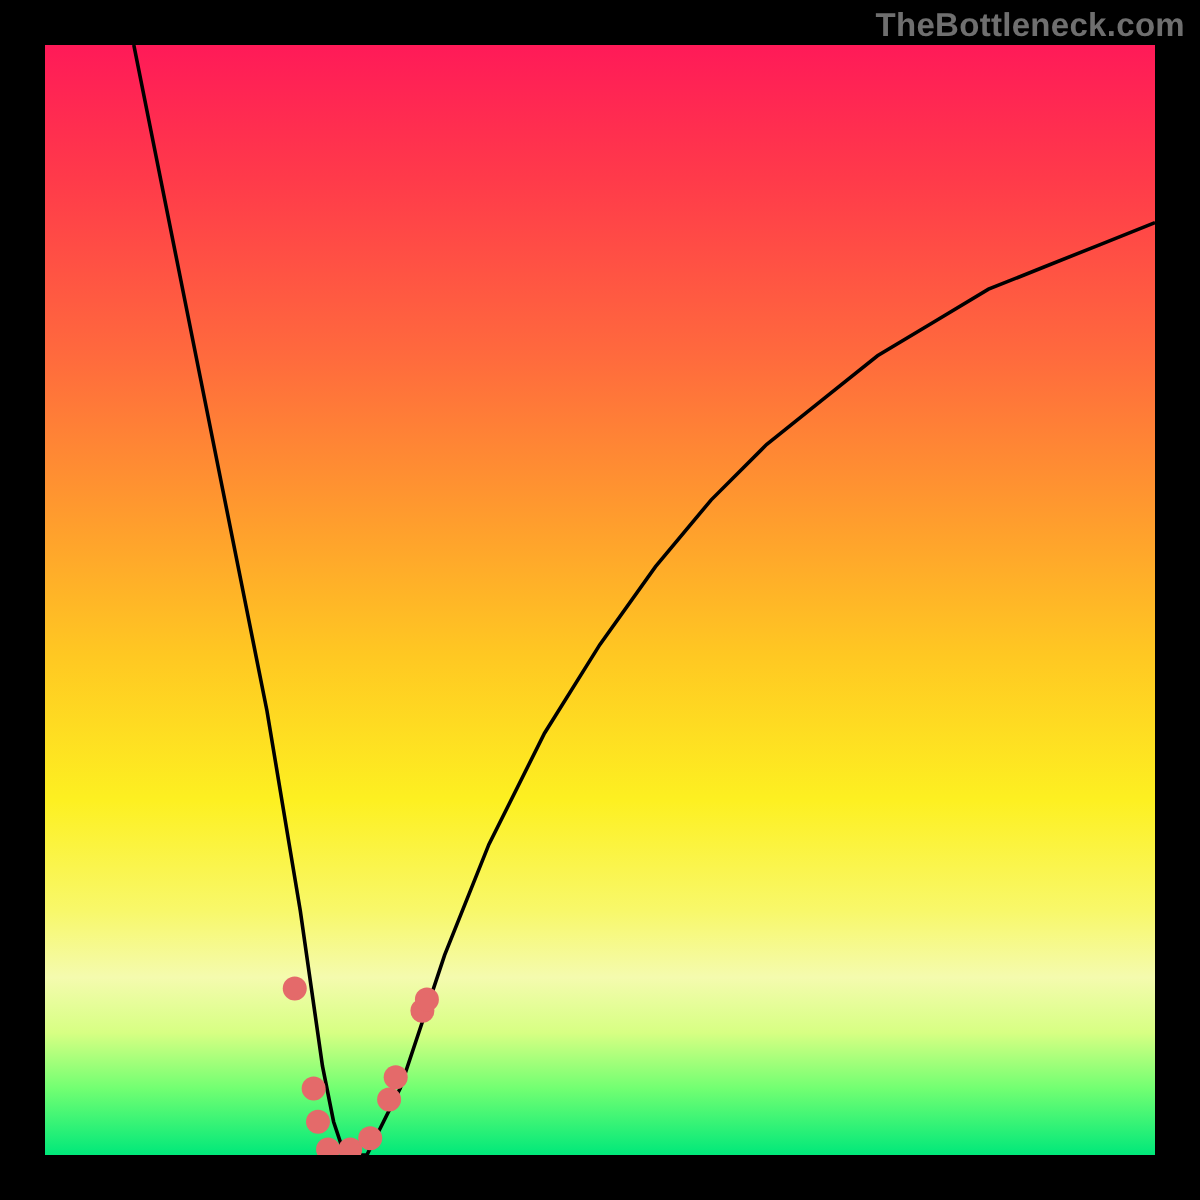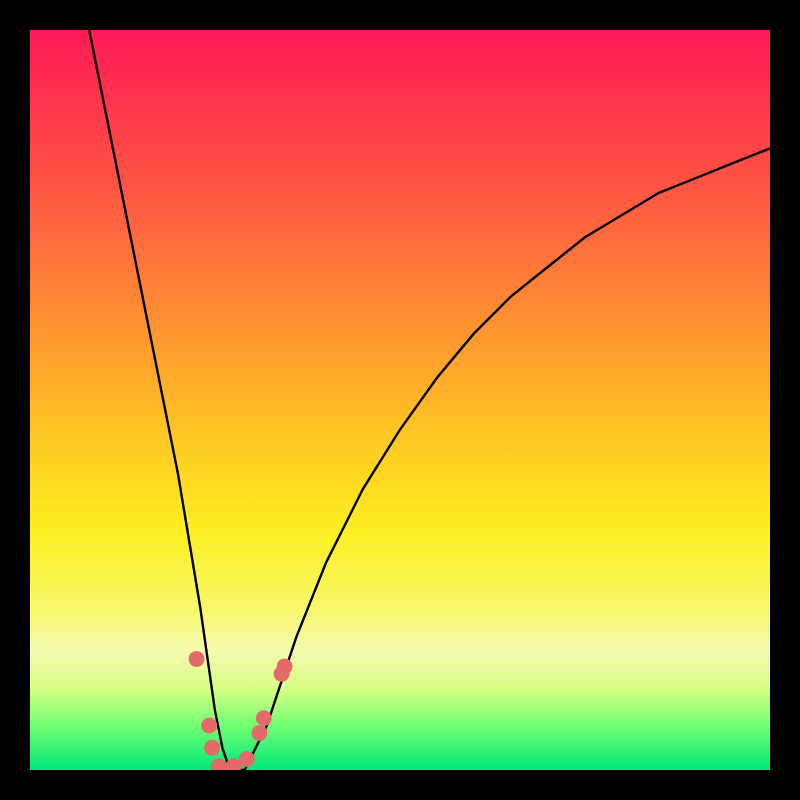--- a/index.html
+++ b/index.html
@@ -60,13 +60,14 @@
           <circle cx="188.7" cy="736.3" r="8" fill="#e46a6a"></circle>
           <circle cx="203.5" cy="736.3" r="8" fill="#e46a6a"></circle>
           <circle cx="216.8" cy="728.9" r="8" fill="#e46a6a"></circle>
           <circle cx="229.4" cy="703.0" r="8" fill="#e46a6a"></circle>
           <circle cx="233.8" cy="688.2" r="8" fill="#e46a6a"></circle>
           <circle cx="251.6" cy="643.8" r="8" fill="#e46a6a"></circle>
           <circle cx="254.6" cy="636.4" r="8" fill="#e46a6a"></circle>
         </g>
     </svg>
   </div>
+  <div class="watermark">TheBottleneck.com</div>
 </div>
 
 </body></html>

